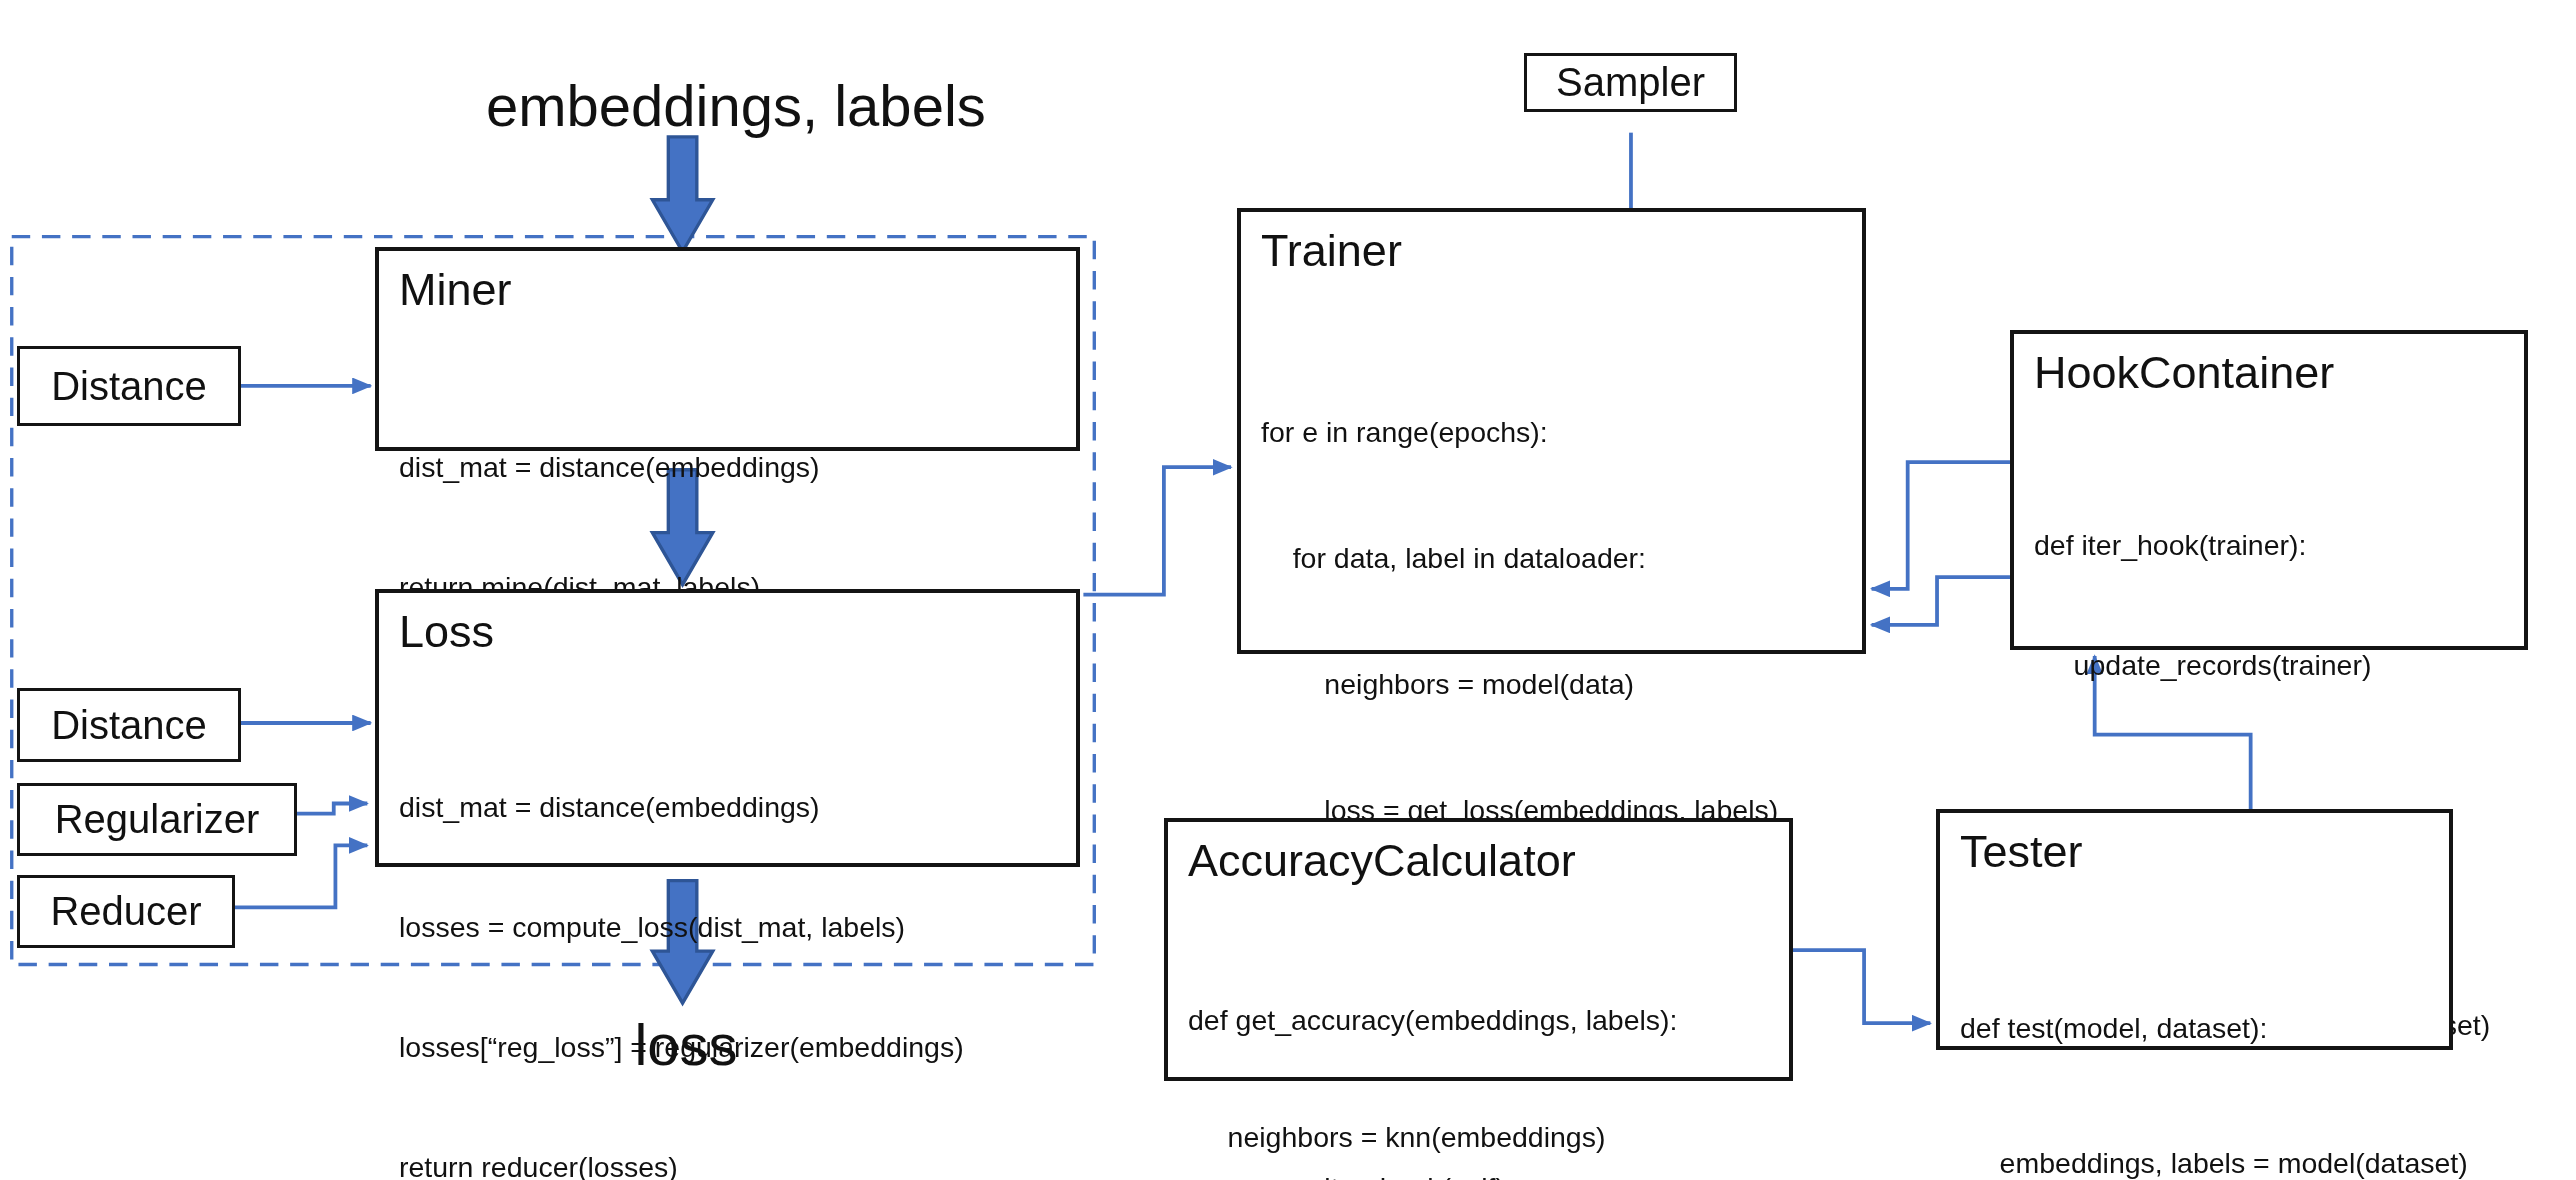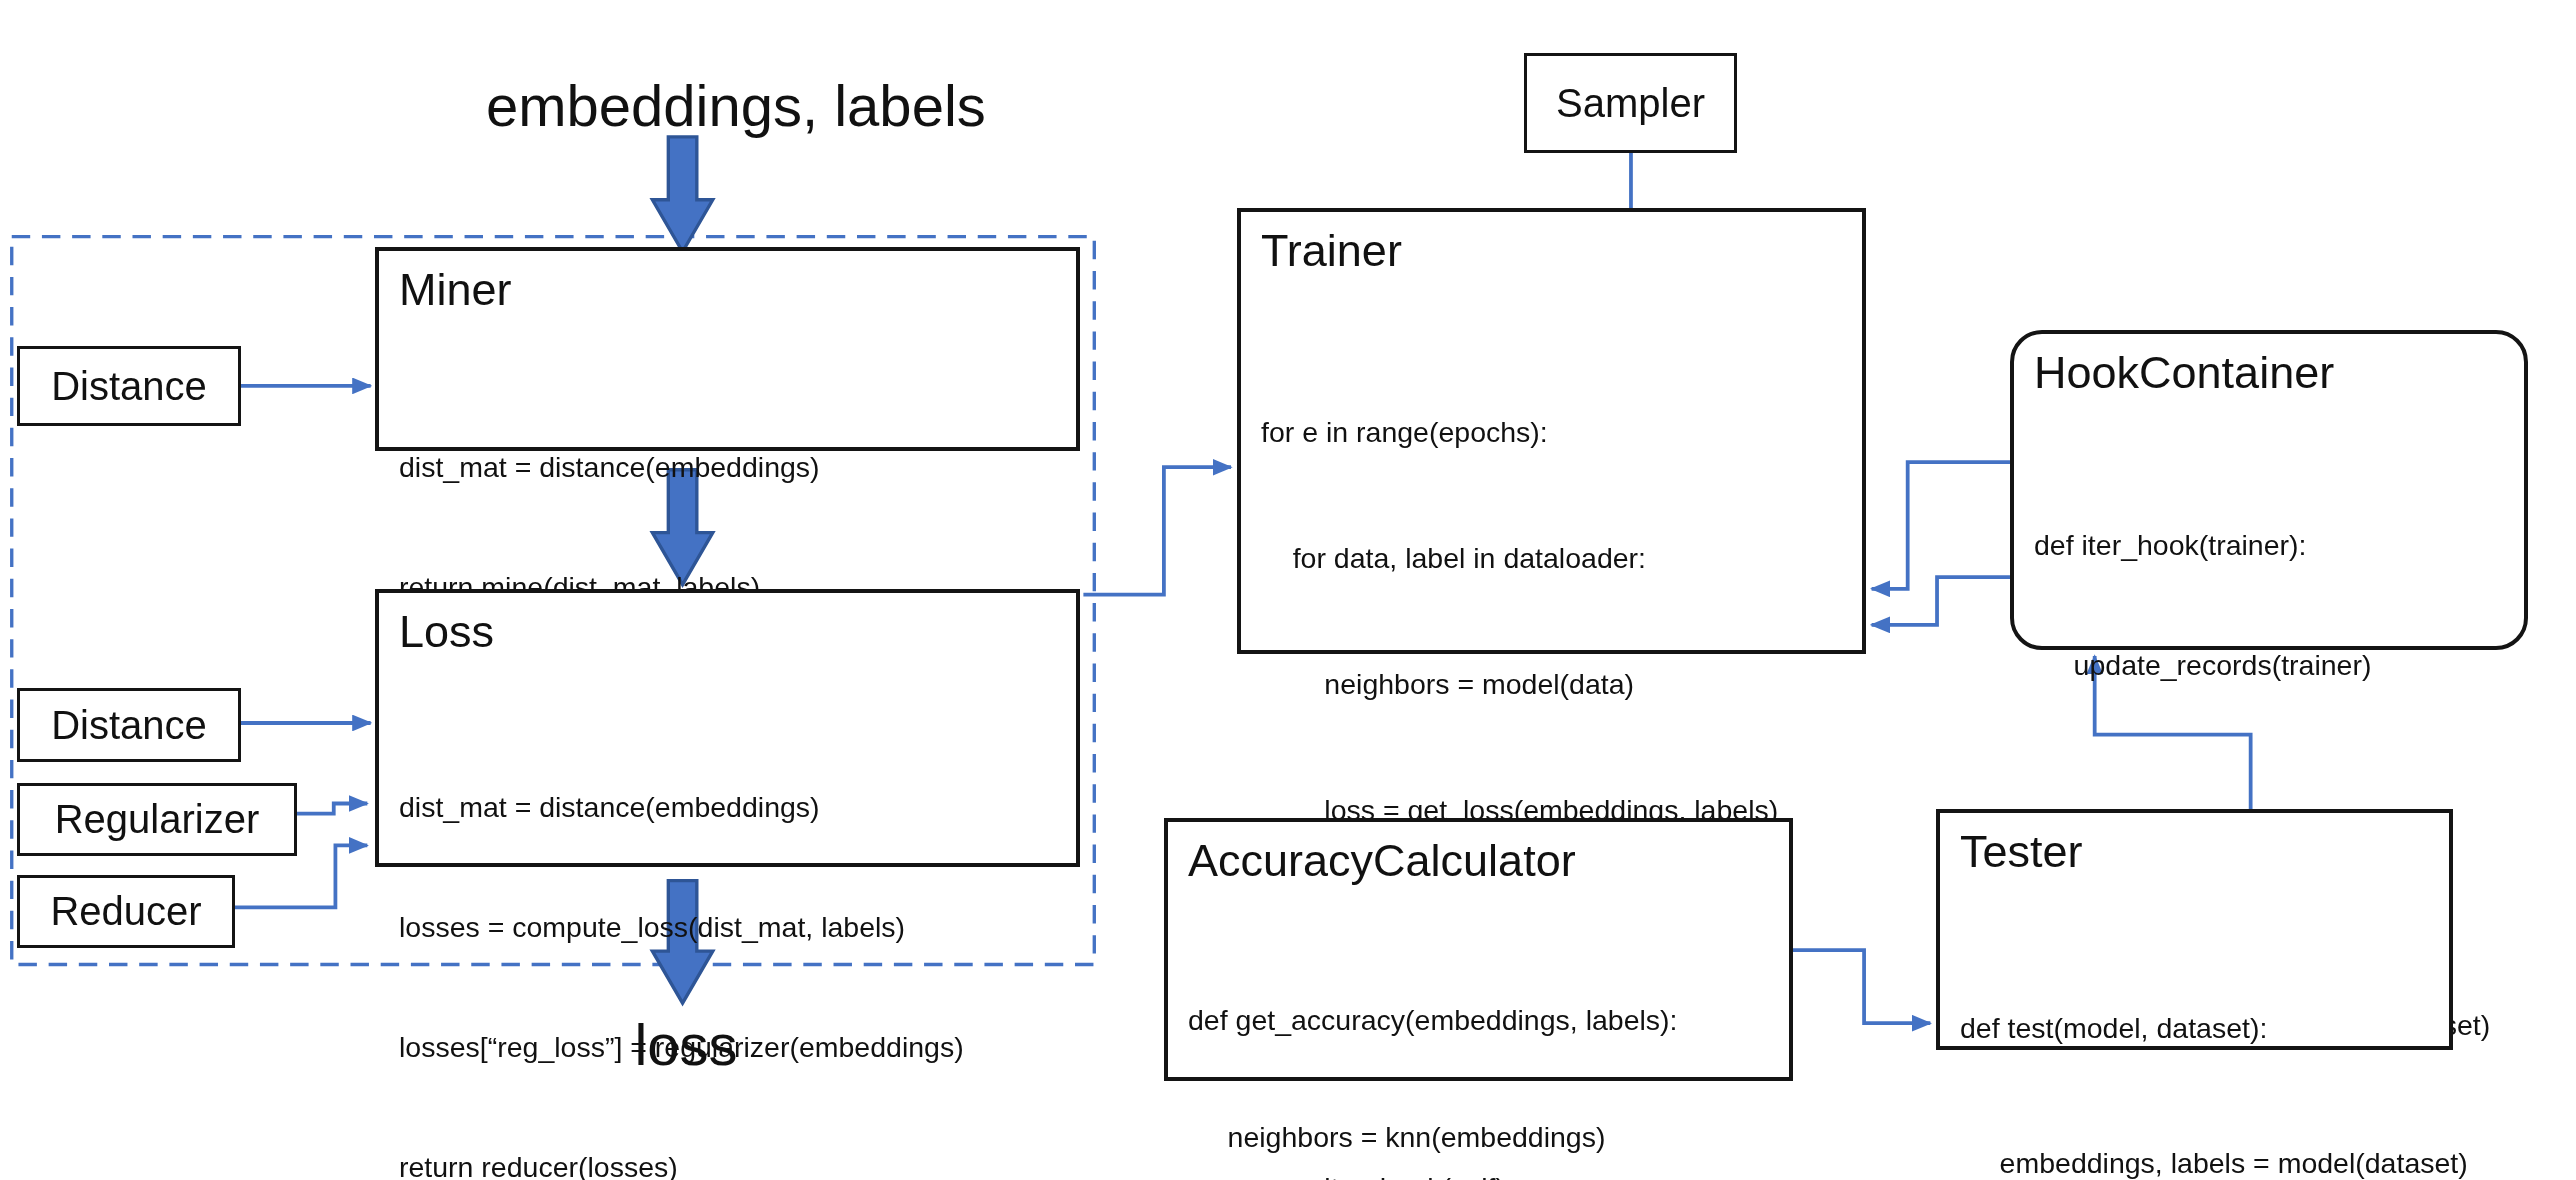--- a/index.html
+++ b/index.html
@@ -74,21 +74,21 @@
       <div>    for data, label in dataloader:</div>
       <div>        neighbors = model(data)</div>
       <div>        loss = get_loss(embeddings, labels)</div>
       <div>        loss.backward()</div>
       <div>        optimizer.step()</div>
       <div>        iter_hook(self)</div>
       
     </div>
   </div>
 
-  <div class="box" style="left:2010px;top:330px;width:518px;height:320px;border-radius:32px;">
+  <div class="box" style="left:2010px;top:330px;width:518px;height:320px;">
     <div class="btitle">HookContainer</div>
     <div class="code" style="top:111px;--lh:40px;">
       <div>def iter_hook(trainer):</div>
       <div>     update_records(trainer)</div>
       <div></div>
       <div>def epoch_hook(trainer):</div>
       <div>     tester.test(trainer.model, dataset)</div>
     </div>
   </div>
 
@@ -116,18 +116,18 @@
   </div>
   <div class="sbox" style="left:17px;top:688px;width:224px;height:74px;">
     <span>Distance</span>
   </div>
   <div class="sbox" style="left:17px;top:783px;width:280px;height:73px;">
     <span>Regularizer</span>
   </div>
   <div class="sbox" style="left:17px;top:875px;width:218px;height:73px;justify-content:center;">
     <span>Reducer</span>
   </div>
-  <div class="sbox" style="left:1524px;top:53px;width:213px;height:100px;">
+  <div class="sbox" style="left:1524px;top:53px;width:213px;height:59px;">
     <span>Sampler</span>
   </div>
 
 </div>
 
 
 </body></html>

